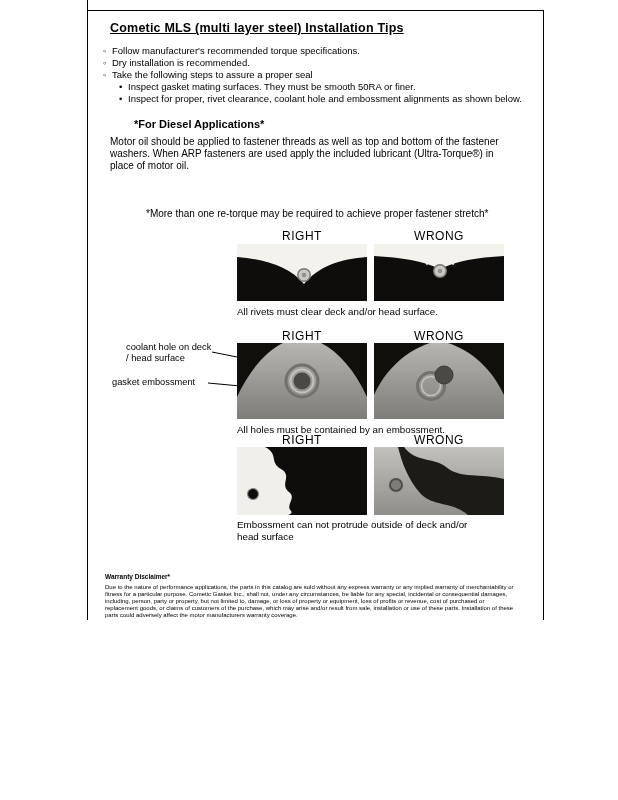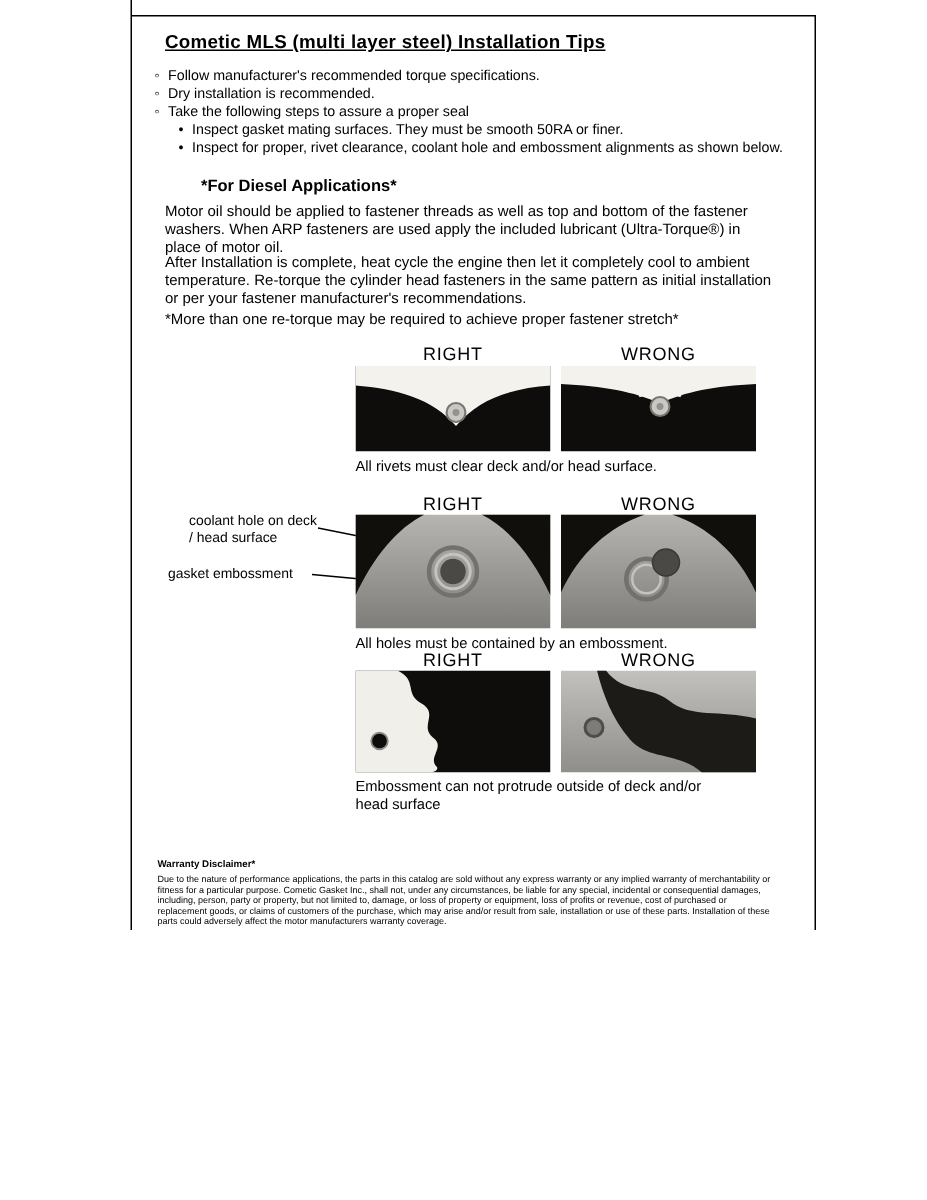--- a/index.html
+++ b/index.html
@@ -14,21 +14,21 @@
 
   .tips{position:absolute;left:103px;top:45px;width:420px;font-size:9.5px;line-height:12px;}
   .tip{display:flex;align-items:flex-start;}
   .tip .b{width:9px;flex:0 0 9px;text-align:left;}
   .subtips{margin-left:16px;}
 
   .h2{position:absolute;left:110px;top:118px;font-size:11px;font-weight:bold;margin-left:24px;}
   .para{position:absolute;left:110px;width:406px;font-size:10px;line-height:12px;}
   .p1{top:136px;}
   .p2{top:170px;}
-  .note{top:208px;}
+  .note{top:208px;margin-left:36px;}
 
   .lbl{position:absolute;width:130px;text-align:center;font-size:12px;letter-spacing:.5px;}
   .cl{left:237px;} .cr{left:374px;}
   .r1{top:229px;} .r2{top:329px;} .r3{top:433px;}
 
   .fig{position:absolute;width:130px;line-height:0;}
   .fig svg{display:block;}
   .f1{top:244px;height:57px;}
   .f2{top:343px;height:76px;}
   .f3{top:447px;height:68px;}
@@ -76,21 +76,20 @@
       </div>
       <div class="tip">
         <span class="b">•</span>
         <span>Inspect for proper, rivet clearance, coolant hole and embossment alignments as shown below.</span>
       </div>
     </div>
   </div>
 
   <div class="h2">*For Diesel Applications*</div>
   <div class="para p1">Motor oil should be applied to fastener threads as well as top and bottom of the fastener washers. When ARP fasteners are used apply the included lubricant (Ultra-Torque®) in place of motor oil.</div>
-  <div class="para p2">After Installation is complete, heat cycle the engine then let it completely cool to ambient temperature. Re-torque the cylinder head fasteners in the same pattern as initial installation or per your fastener manufacturer's recommendations.</div>
   <div class="para note">*More than one re-torque may be required to achieve proper fastener stretch*</div>
 
   <div class="lbl r1 cl">RIGHT</div>
   <div class="lbl r1 cr">WRONG</div>
 
   <div class="fig f1 cl">
     <svg viewBox="0 0 130 57" width="130" height="57" preserveAspectRatio="none">
       <rect width="130" height="57" fill="#0e0d0b"></rect>
       <path d="M0,0 H130 V13 C103,15 82,22 67,40 C52,22 27,15 0,13 Z" fill="#f3f2ed"></path>
       <circle cx="67" cy="31" r="6.3" fill="#c9c8c4" stroke="#77766f" stroke-width="1.4"></circle>

